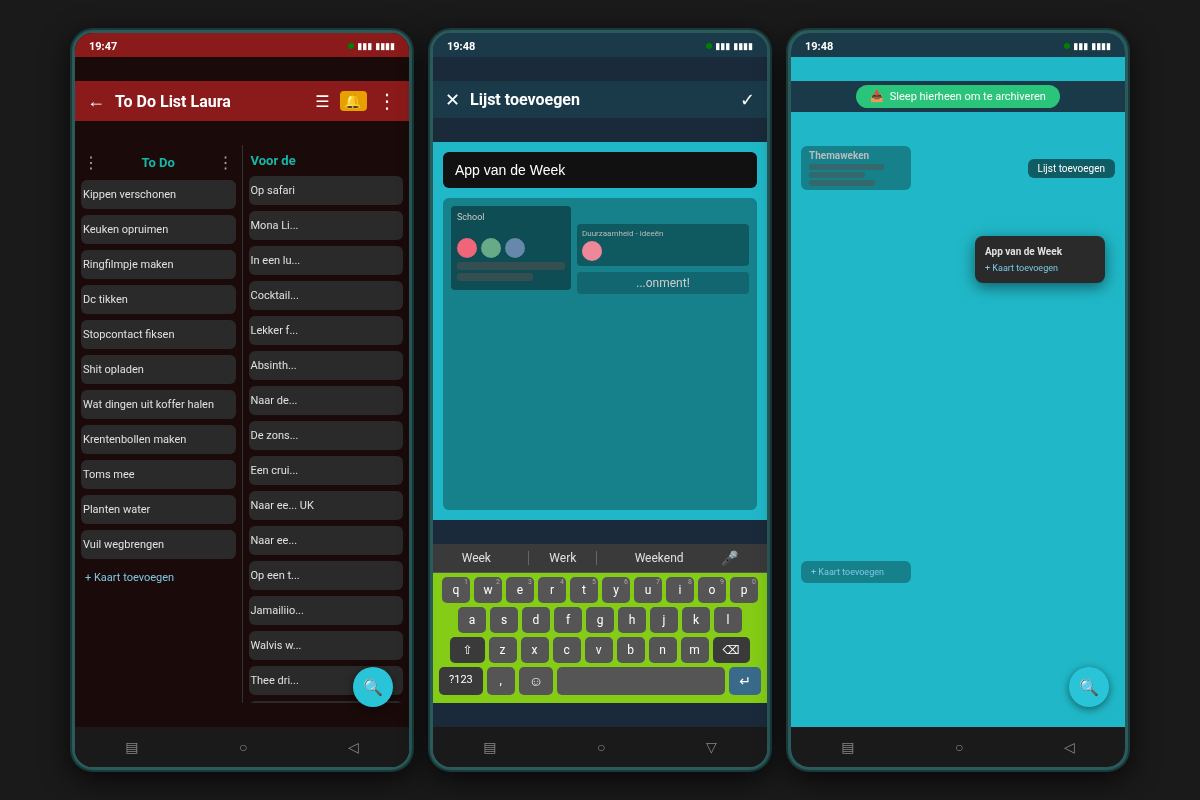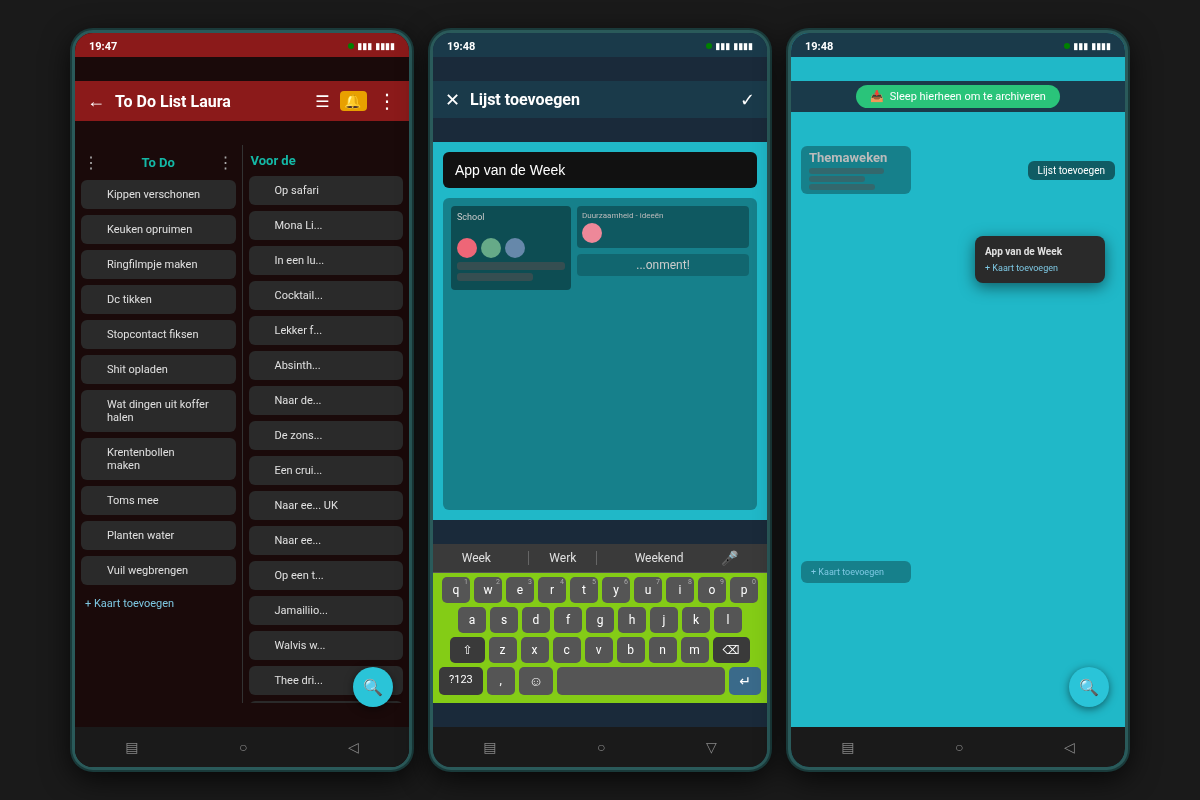--- a/index.html
+++ b/index.html
@@ -88,21 +88,21 @@
       align-items: center;
       margin-bottom: 8px;
       padding: 0 2px;
     }
     .column-title { color: #14b8a6; font-size: 13px; font-weight: bold; }
     .column-dots { color: #aaa; font-size: 16px; cursor: pointer; }
 
     .card {
       background: #2a2a2a;
       border-radius: 6px;
-      padding: 8px 26px;
+      padding: 8px 2px;
       margin-bottom: 6px;
       color: #e0e0e0;
       font-size: 11px;
       cursor: pointer;
     }
 
     .add-card-btn {
       display: flex;
       align-items: center;
       gap: 6px;
@@ -508,21 +508,21 @@
         <div class="preview-column-bg">
           <div class="preview-col-title">School</div>
           <div style="display:flex;gap:4px;margin-bottom:4px;">
             <div style="width:20px;height:20px;border-radius:50%;background:#e67;"></div>
             <div style="width:20px;height:20px;border-radius:50%;background:#6a8;"></div>
             <div style="width:20px;height:20px;border-radius:50%;background:#68a;"></div>
           </div>
           <div class="preview-card-sm"></div>
           <div class="preview-card-sm" style="width:70%;"></div>
         </div>
-        <div style="flex:1;">
+        <div style="flex:1;margin-top:18px;">
           <div style="background:rgba(0,0,0,0.3);border-radius:4px;padding:5px;margin-bottom:6px;">
             <div style="color:#bbb;font-size:8px;margin-bottom:3px;">Duurzaamheid - ideeën</div>
             <div style="width:20px;height:20px;border-radius:50%;background:#e89;"></div>
           </div>
           <div style="background:rgba(0,0,0,0.2);border-radius:4px;padding:4px;font-size:12px;color:#ccc;text-align:center;">...onment!</div>
         </div>
       </div>
     </div>
   </div>
 
@@ -598,21 +598,21 @@
   <div class="phone3-archive-bar">
     <div class="archive-btn">
       <span>📥</span>
       <span>Sleep hierheen om te archiveren</span>
     </div>
   </div>
 
   <div class="phone3-board">
     <div class="board-list-header">
       <div style="background:rgba(0,0,0,0.3);border-radius:6px;padding:4px 8px;width:110px;">
-        <div style="color:#bbb;font-size:13px;font-weight:bold;">Themaweken</div>
+        <div style="color:#bbb;font-size:10px;font-weight:bold;">Themaweken</div>
         <div style="background:rgba(80,80,80,0.5);border-radius:3px;height:6px;margin-top:3px;width:80%;"></div>
         <div style="background:rgba(80,80,80,0.5);border-radius:3px;height:6px;margin-top:2px;width:60%;"></div>
         <div style="background:rgba(80,80,80,0.5);border-radius:3px;height:6px;margin-top:2px;width:70%;"></div>
       </div>
       <div class="add-list-btn-top">Lijst toevoegen</div>
     </div>
 
     <div class="floating-card">
       <div class="floating-card-title">App van de Week</div>
       <div class="floating-add-card">+ Kaart toevoegen</div>

